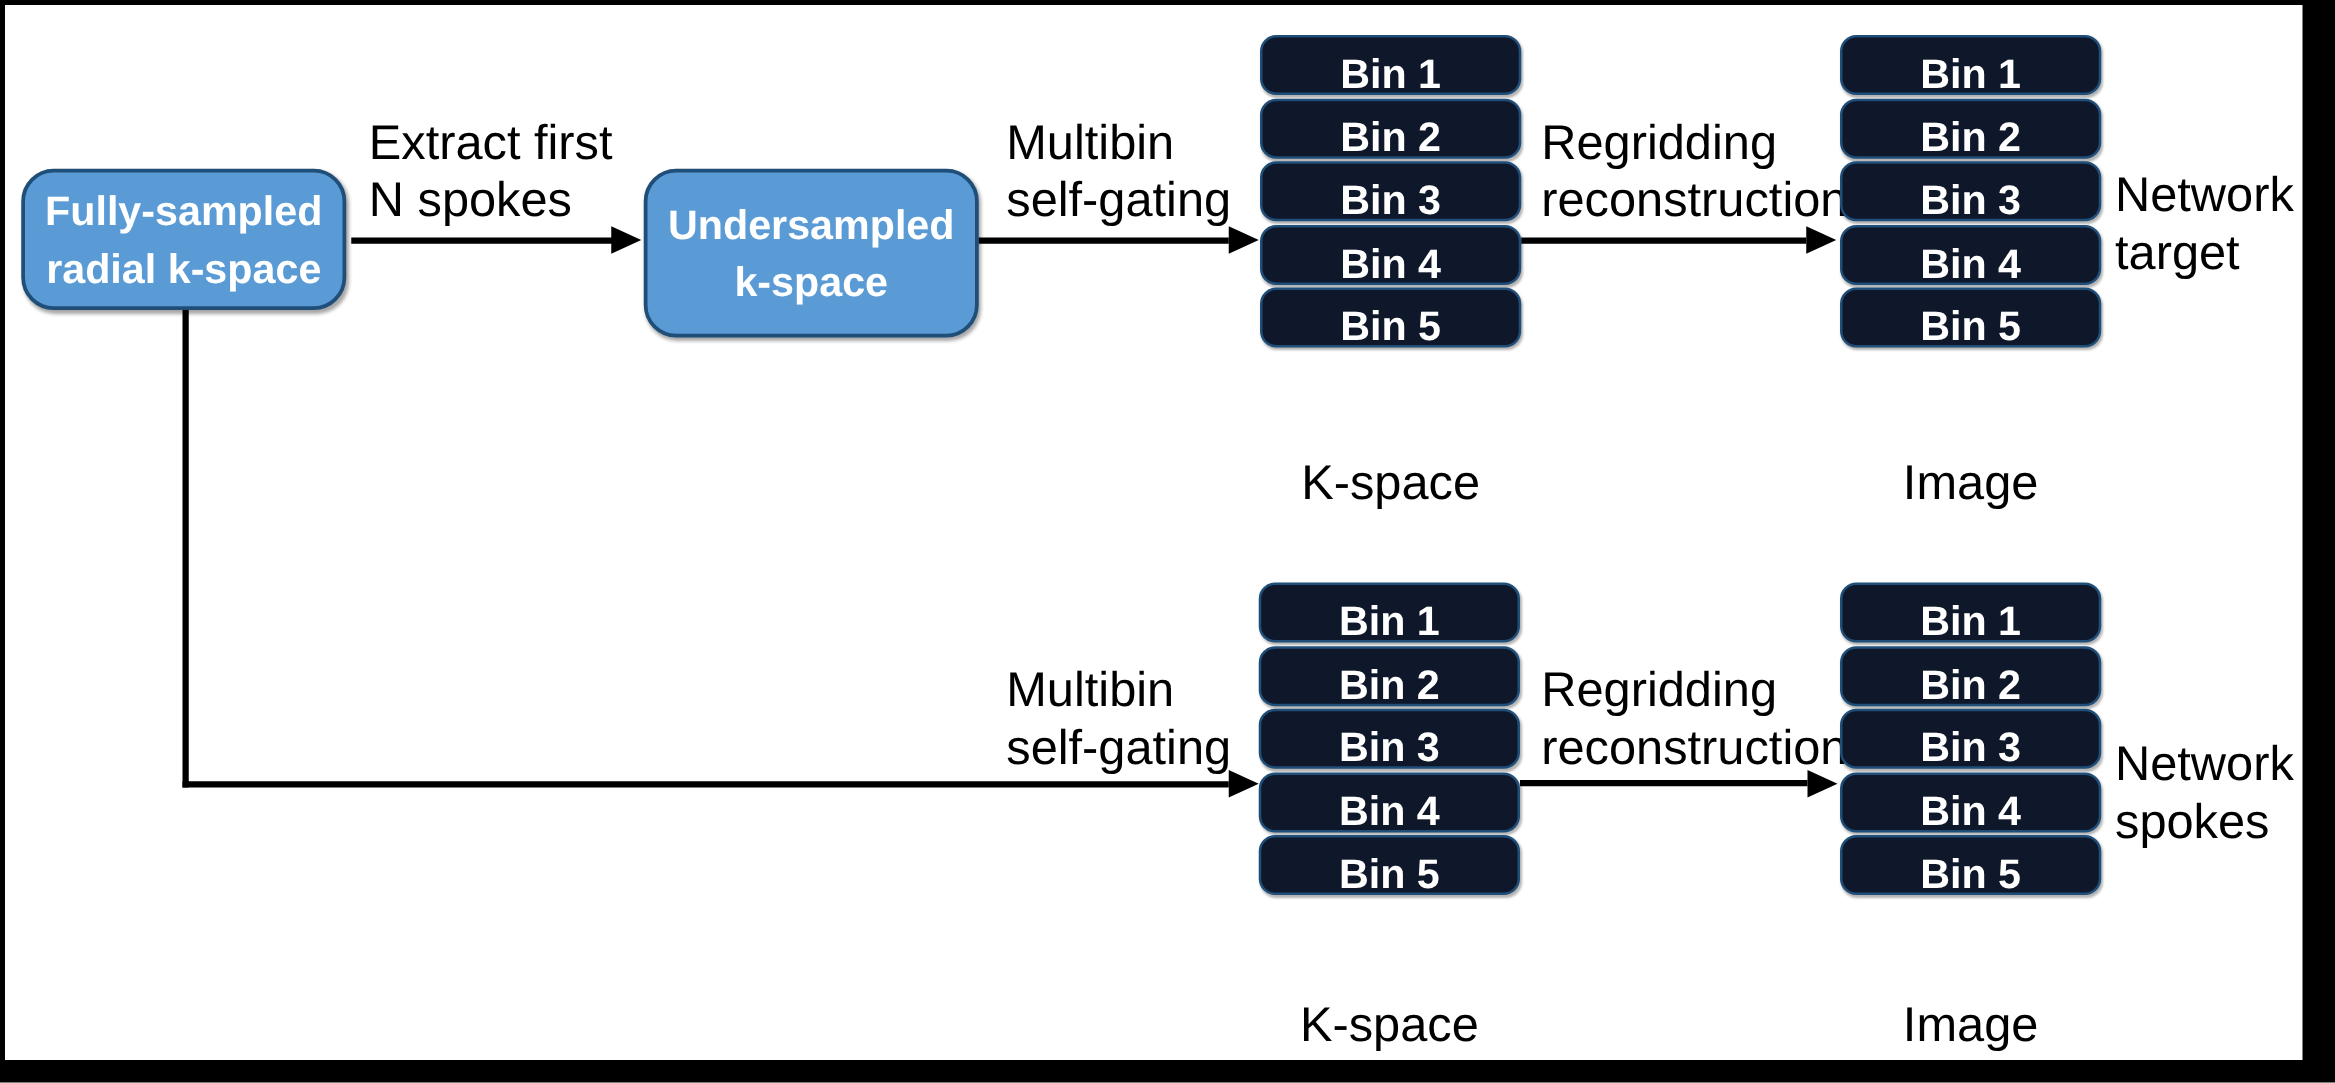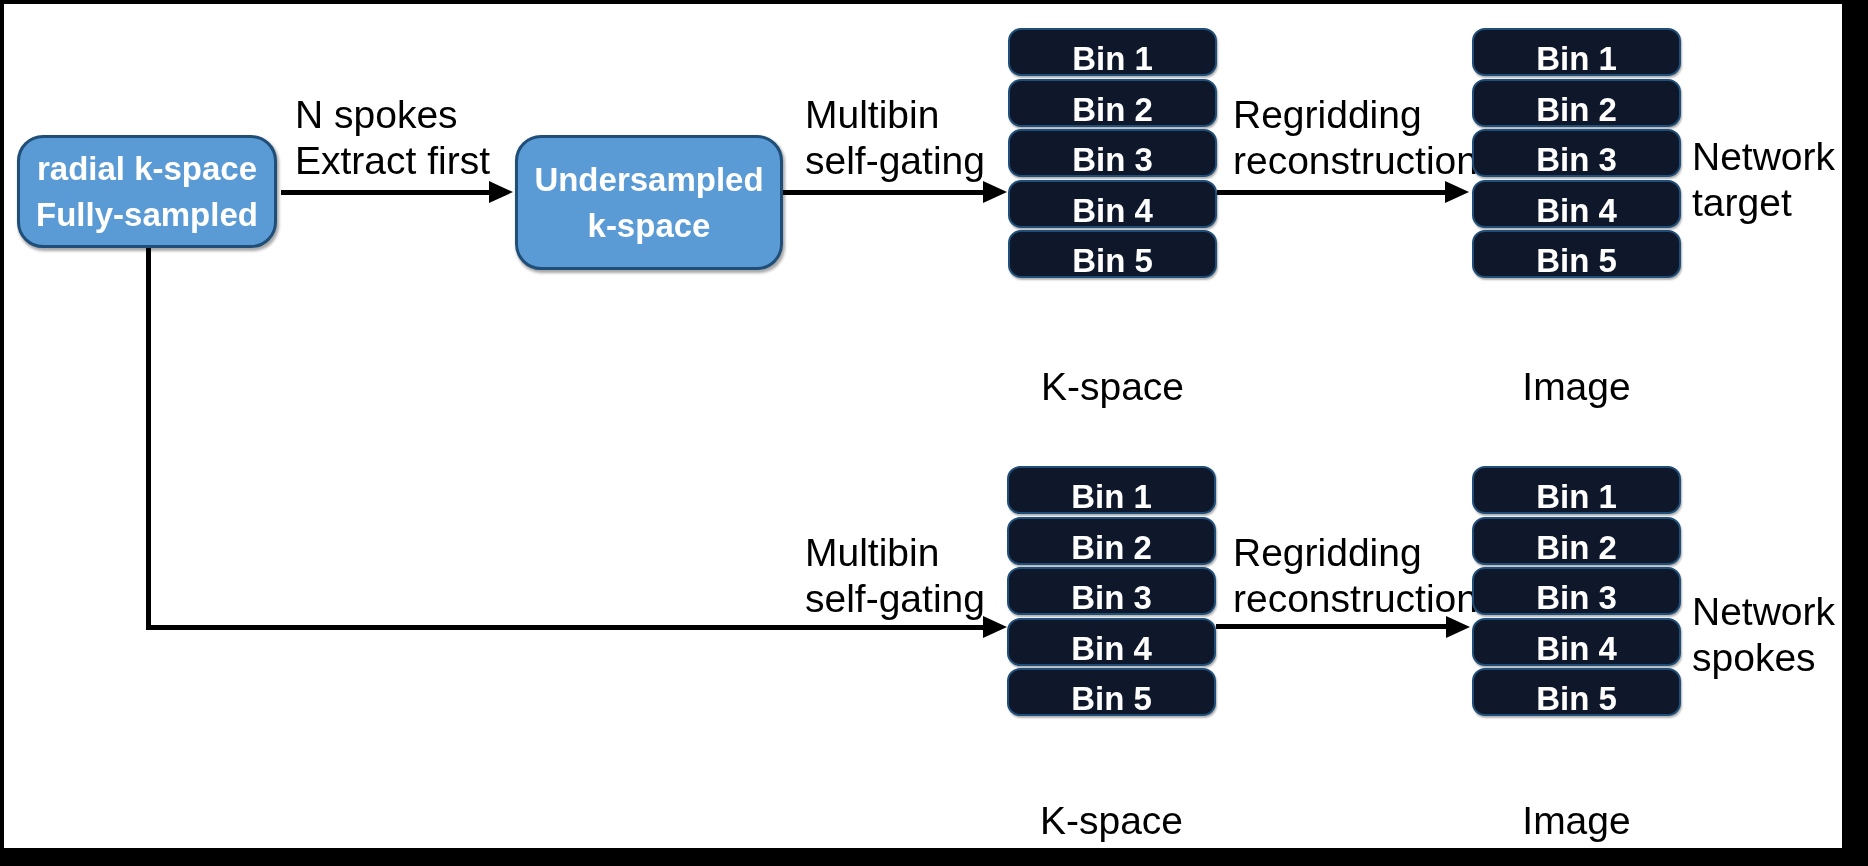--- a/index.html
+++ b/index.html
@@ -65,27 +65,27 @@
     border-bottom:11px solid transparent;
     border-left:24px solid #000;
   }
 </style>
 </head>
 <body>
 
 <div class="canvas">
 
   <div class="node" style="left:13px;top:131px;width:260px;height:113px;">
+    <div>Fully-sampled</div>
     <div>radial k-space</div>
-    <div>Fully-sampled</div>
   </div>
 
   <div class="lbl" style="left:291px;top:88px;">
+    <div>Extract first</div>
     <div>N spokes</div>
-    <div>Extract first</div>
   </div>
   <div class="aline" style="left:277px;top:186px;width:209px;height:5px;"></div>
   <div class="ahead" style="left:485px;top:177px;"></div>
 
   <div class="node" style="left:511px;top:131px;width:268px;height:135px;">
     <div>Undersampled</div>
     <div>k-space</div>
   </div>
 
   <div class="lbl" style="left:801px;top:88px;">

